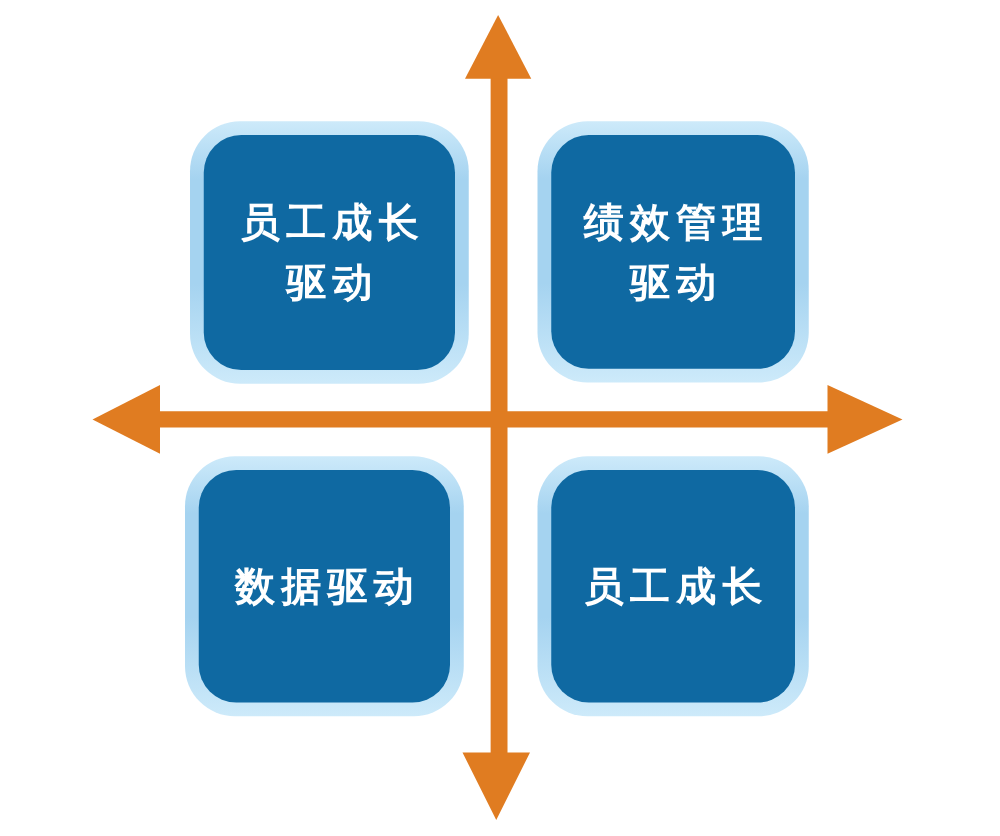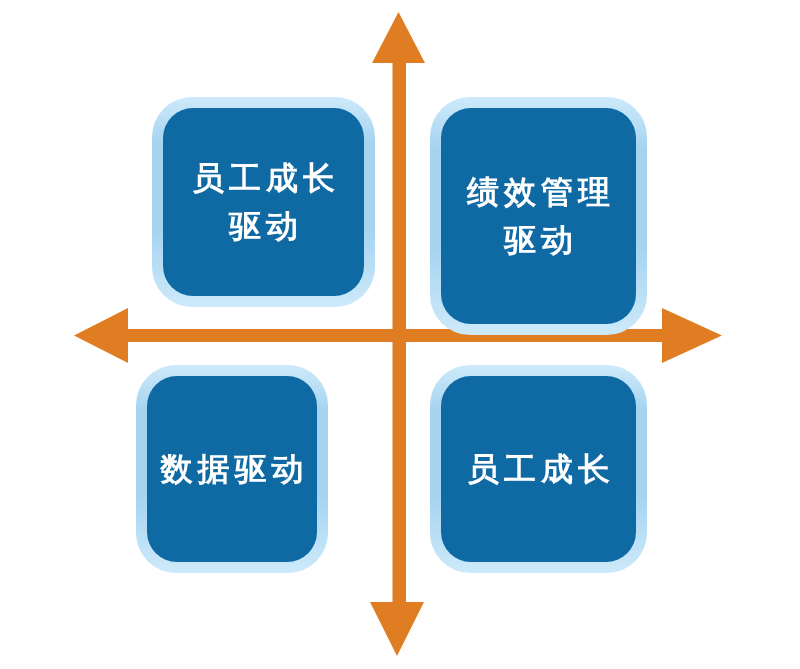--- a/index.html
+++ b/index.html
@@ -53,22 +53,22 @@
     color: var(--label-text, #ffffff);
     font-size: 32px;
     font-weight: bold;
     line-height: 48px;
     letter-spacing: 5px;
     padding-left: 5px; 
     text-align: center;
     white-space: pre-line;
   }
   .box-top-left     { left: 152px; top:  97px; width: 223px; height: 210px; }
-  .box-top-right    { left: 430px; top:  97px; width: 217px; height: 238px; }
-  .box-bottom-left  { left: 136px; top: 365px; width: 192px; height: 208px; }
+  .box-top-right    { left: 430px; top:  97px; width: 217px; height: 209px; }
+  .box-bottom-left  { left: 148px; top: 365px; width: 223px; height: 208px; }
   .box-bottom-right { left: 430px; top: 365px; width: 217px; height: 208px; }
 </style>
 </head>
 <body>
 
 <div class="diagram-canvas">
 
   <svg class="axes-svg" viewBox="0 0 800 669" aria-hidden="true">
 
     <rect class="axis-shape" x="392.5" y="58" width="13.5" height="547"></rect>

